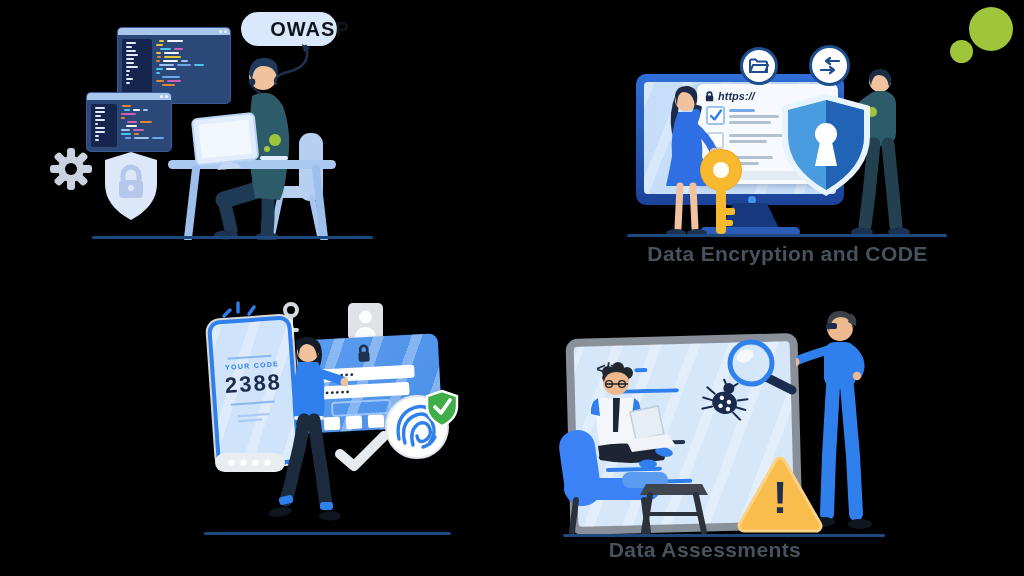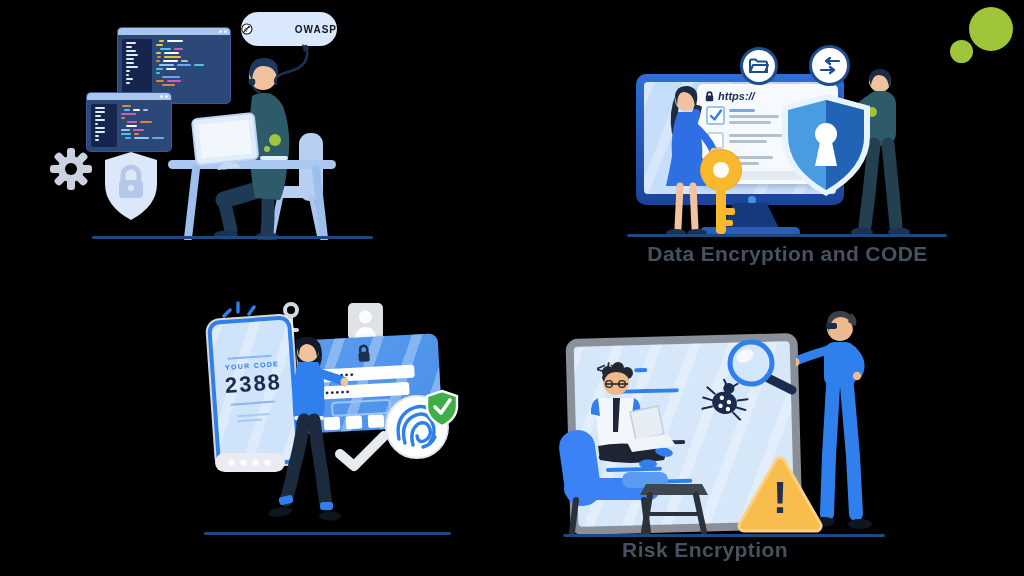--- a/index.html
+++ b/index.html
@@ -256,21 +256,21 @@
       <rect x="92" y="108" width="28" height="4" rx="2" fill="#e2edfc"></rect>
     </svg>
 
     <div class="abs" style="left:241px;top:12px;width:96px;height:34px;background:#d9e8fc;border-radius:17px;display:flex;align-items:center;justify-content:center;gap:6px;">
       <svg width="22" height="22" viewBox="0 0 22 22">
         <circle cx="11" cy="11" r="9.5" fill="#fff" stroke="#10151c" stroke-width="2"></circle>
         <path d="M5.5,16.5 L15,6" stroke="#10151c" stroke-width="2" stroke-linecap="round"></path>
         <path d="M14.5,5.5 L17,8 L12.5,9.5 Z" fill="#10151c"></path>
         <path d="M8,9 L12,13 M7,12.5 L10.5,15.5" stroke="#10151c" stroke-width="1.6" stroke-linecap="round"></path>
       </svg>
-      <span style="font-size:10px;font-weight:800;color:#10151c;letter-spacing:1px;margin-left:36px;">OWASP</span>
+      <span style="font-size:20px;font-weight:800;color:#10151c;letter-spacing:1px;margin-left:36px;">OWASP</span>
     </div>
 
     <svg class="abs" style="left:266px;top:44px;" width="48" height="44" viewBox="0 0 48 44">
       <path d="M40,2 Q46,22 22,28 Q6,32 10,40" stroke="#1d3250" stroke-width="2.6" fill="none" stroke-linecap="round"></path>
       <path d="M36,0 L44,4 L38,8 Z" fill="#1d3250"></path>
     </svg>
 
     <div class="groundline" style="left:92px;top:236px;width:281px;"></div>
   </section>
 
@@ -560,15 +560,15 @@
       <ellipse cx="64" cy="218" rx="12" ry="5" fill="#10161f"></ellipse>
     </svg>
 
     <svg class="abs" style="left:735px;top:453px;" width="90" height="84" viewBox="0 0 90 84">
       <path d="M45,10 L81,73 H9 Z" fill="#f9bd4e" stroke="#fbd284" stroke-width="13" stroke-linejoin="round"></path>
       <path d="M45,10 L81,73 H9 Z" fill="#f9bd4e" stroke="#f9bd4e" stroke-width="7" stroke-linejoin="round"></path>
     </svg>
     <div class="abs" style="left:735px;top:462px;width:90px;height:72px;display:flex;align-items:center;justify-content:center;font-size:44px;font-weight:800;color:#22304d;">!</div>
 
     <div class="groundline" style="left:563px;top:534px;width:322px;"></div>
-    <div class="caption" style="left:545px;top:538px;width:320px;">Risk Encryption</div>
+    <div class="caption" style="left:545px;top:538px;width:320px;">Data Assessments</div>
   </section>
 </div>
 
 </body></html>

